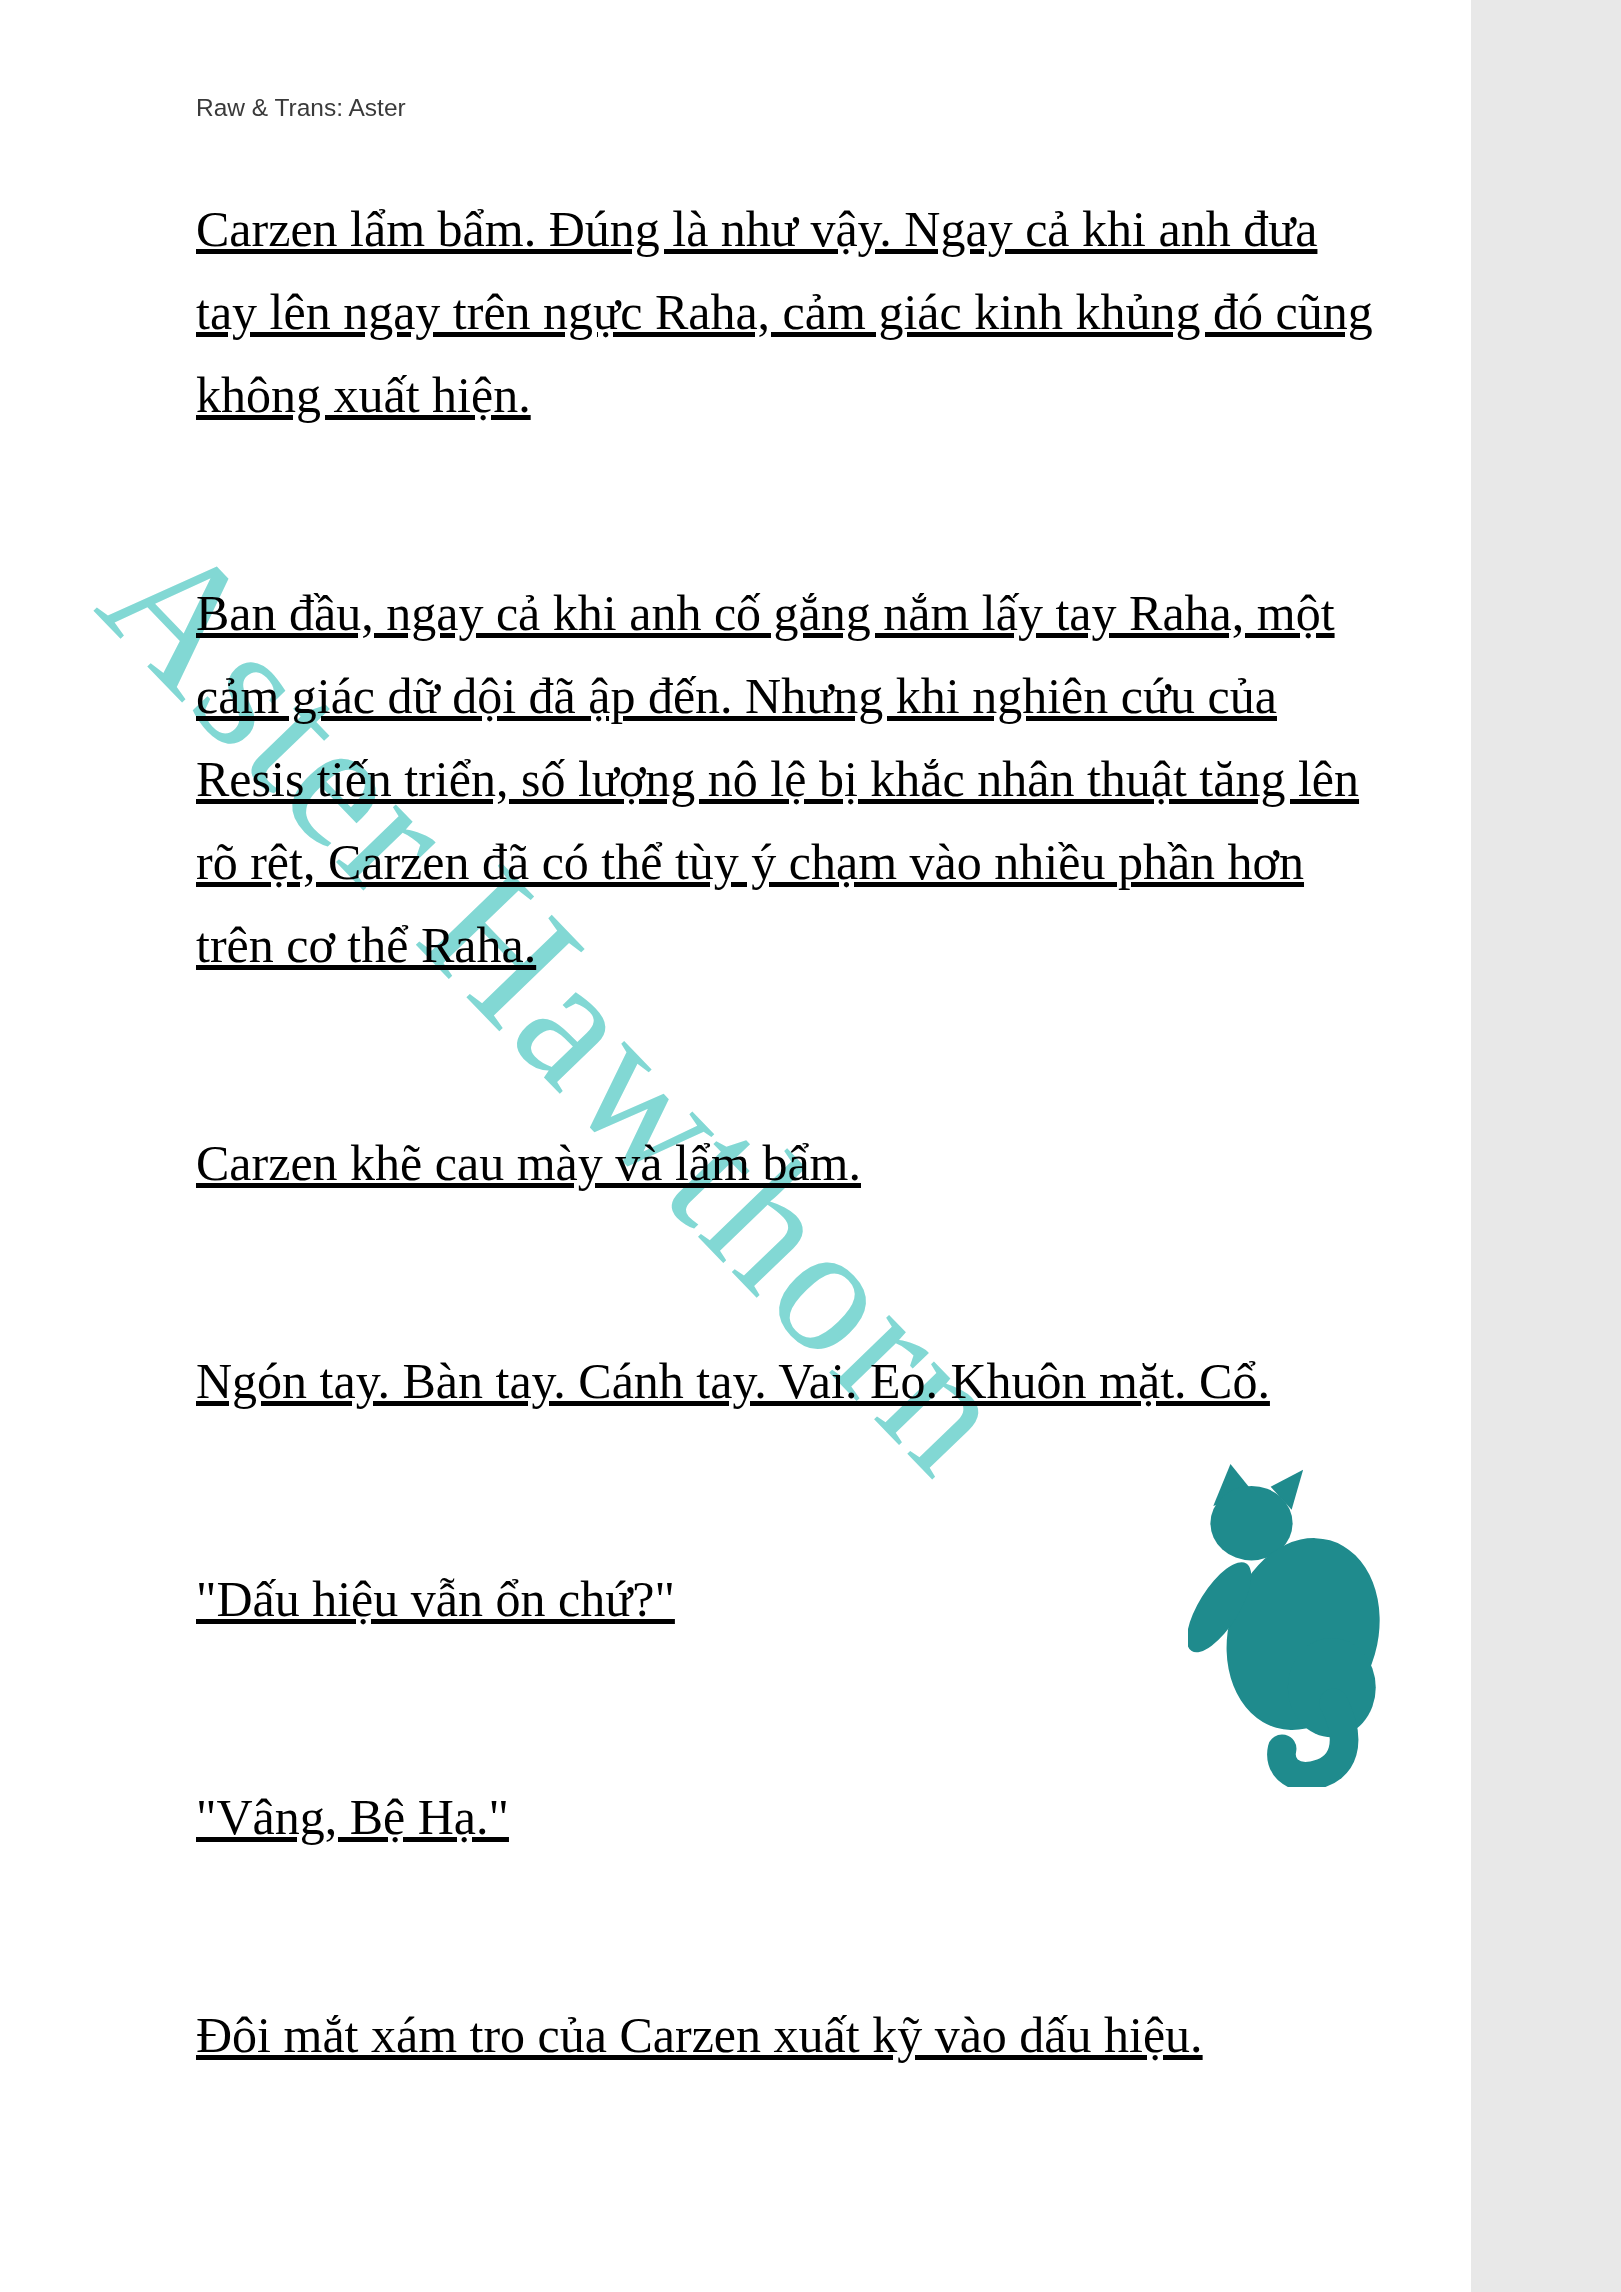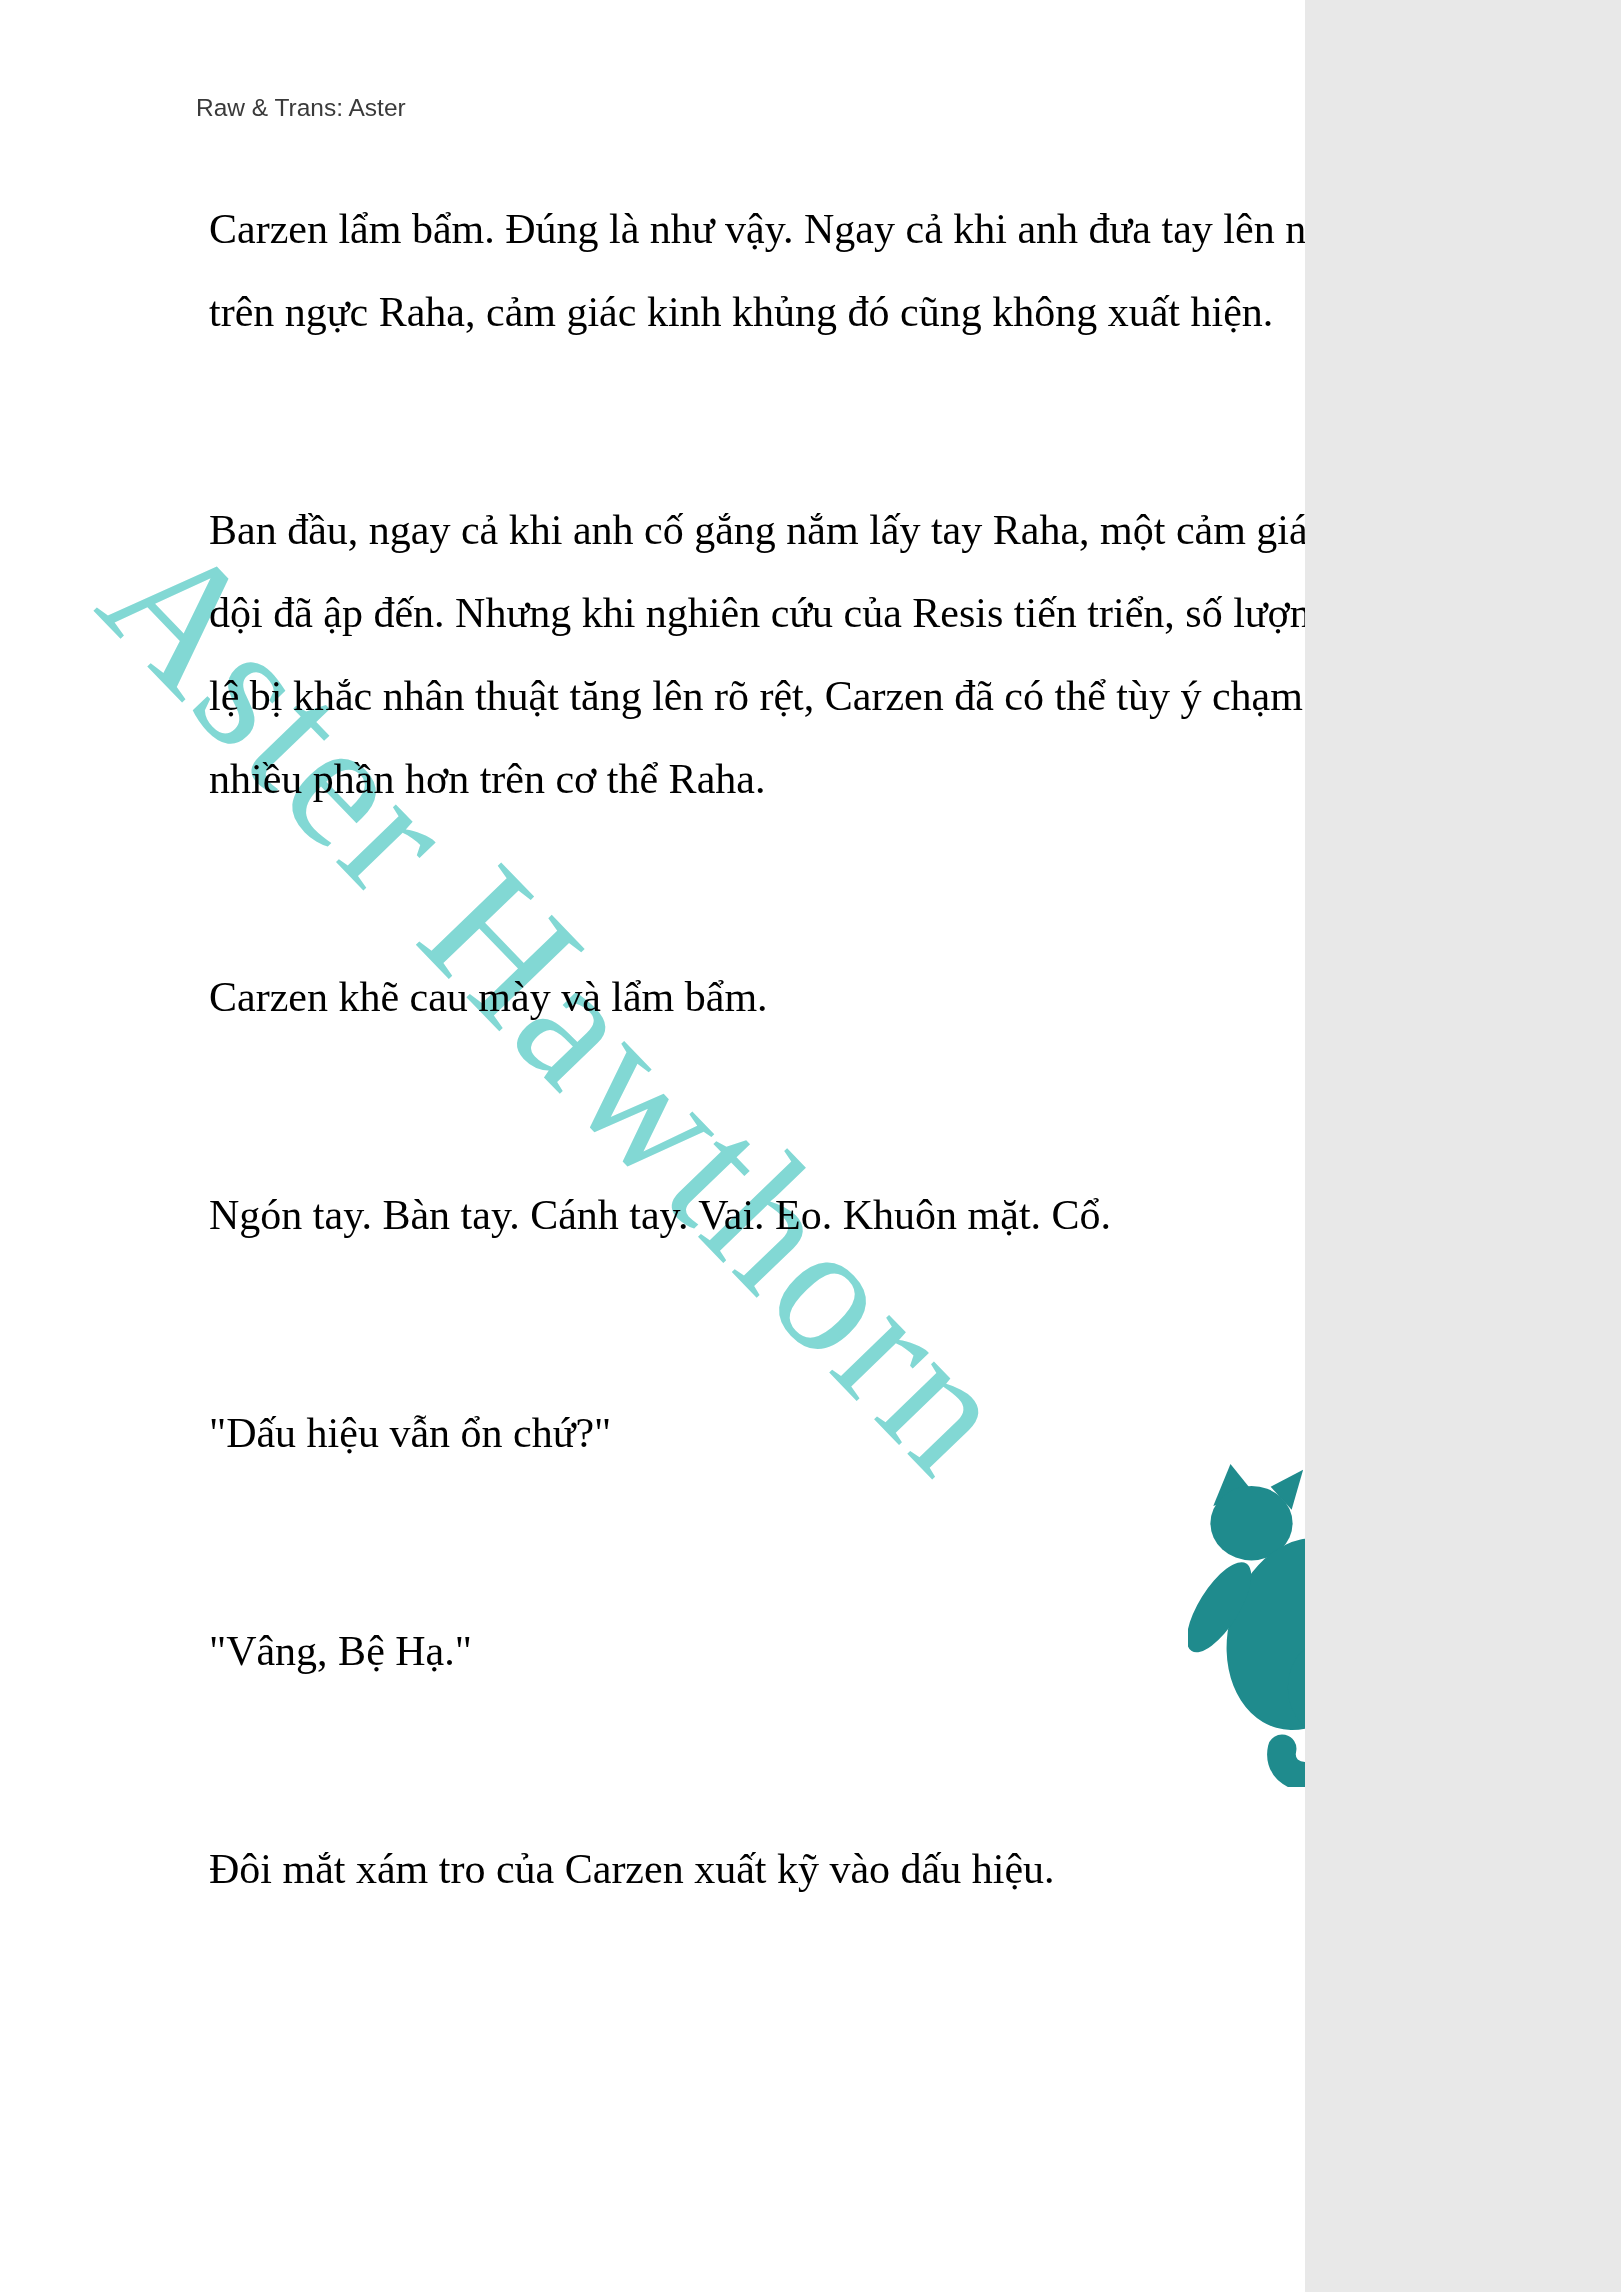--- a/index.html
+++ b/index.html
@@ -6,21 +6,21 @@
     --bg:#ffffff;
     --text:#000000;
     --watermark:#82d8d4;
     --cat:#1f8b8d;
     --header:#3a3a3a;
   }
   *{margin:0;padding:0;box-sizing:border-box;}
   html,body{background:#e8e8e8;}
   .page{
     position:relative;
-    width:1305px;
+    width:1471px;
     height:2293px;
     background:var(--bg);
     overflow:hidden;
     font-family:"Liberation Serif", serif;
   }
   .header-credit{
     position:absolute;
     left:196px;
     top:94px;
     font-family:"Liberation Sans", sans-serif;
@@ -37,28 +37,29 @@
     font-family:"Liberation Serif", serif;
     font-size:181px;
     letter-spacing:3.9px;
     color:var(--watermark);
     white-space:nowrap;
     z-index:1;
     user-select:none;
   }
   .content{
     position:absolute;
-    left:209px;
+    left:196px;
     top:188px;
     width:1191px;
     z-index:2;
     font-family:"Liberation Serif", serif;
-    font-size:42px;
+    font-size:50px;
     line-height:83px;
     color:var(--text);
+    text-decoration:underline;
   }
   .content p{
     margin:0 0 135px 0;
   }
   .cat{
     position:absolute;
     left:1188px;
     top:1462px;
     width:192px;
     height:325px;

